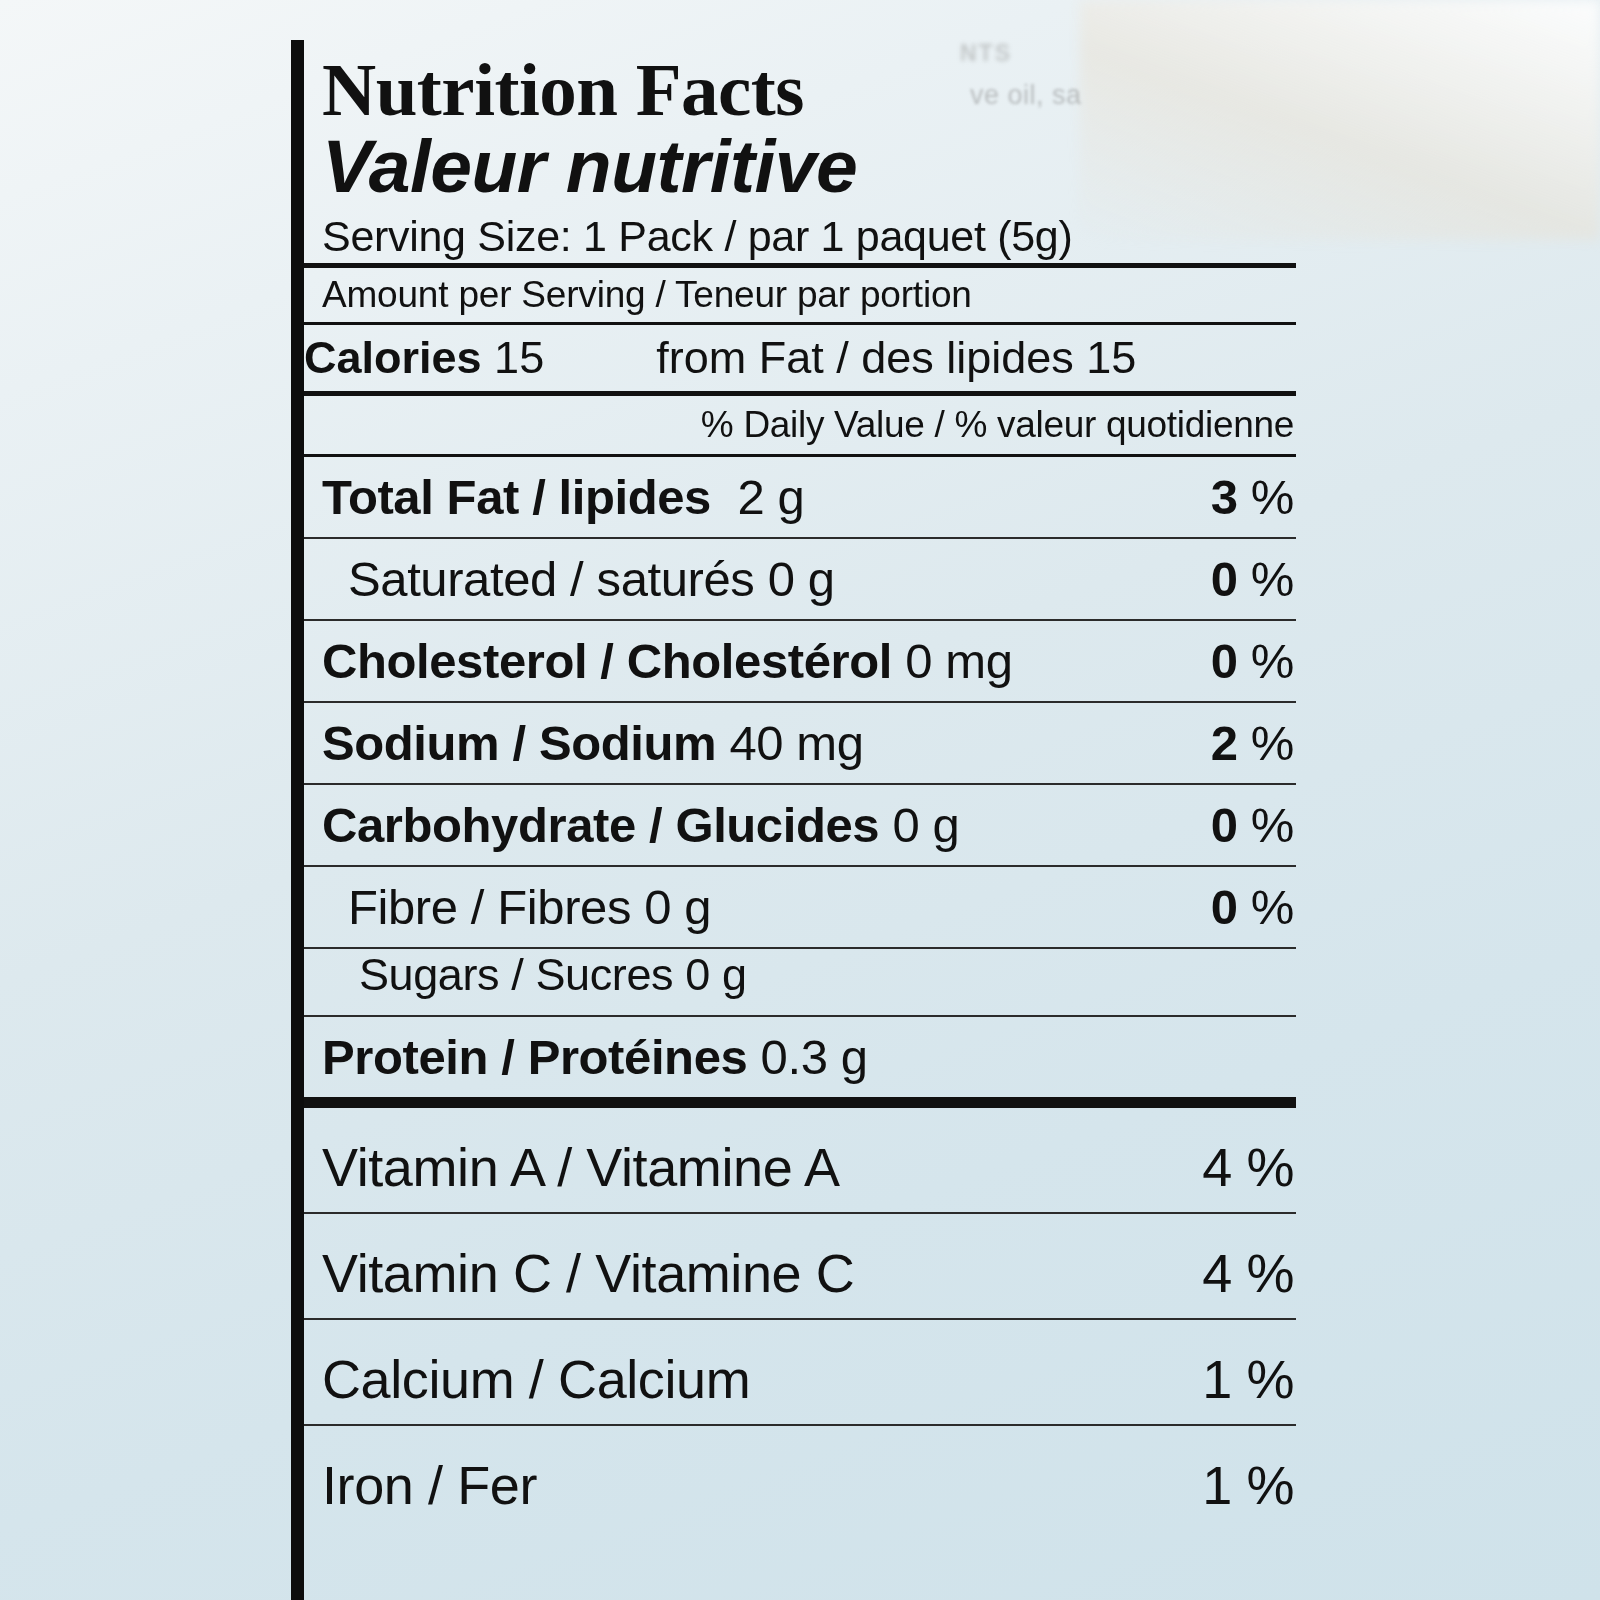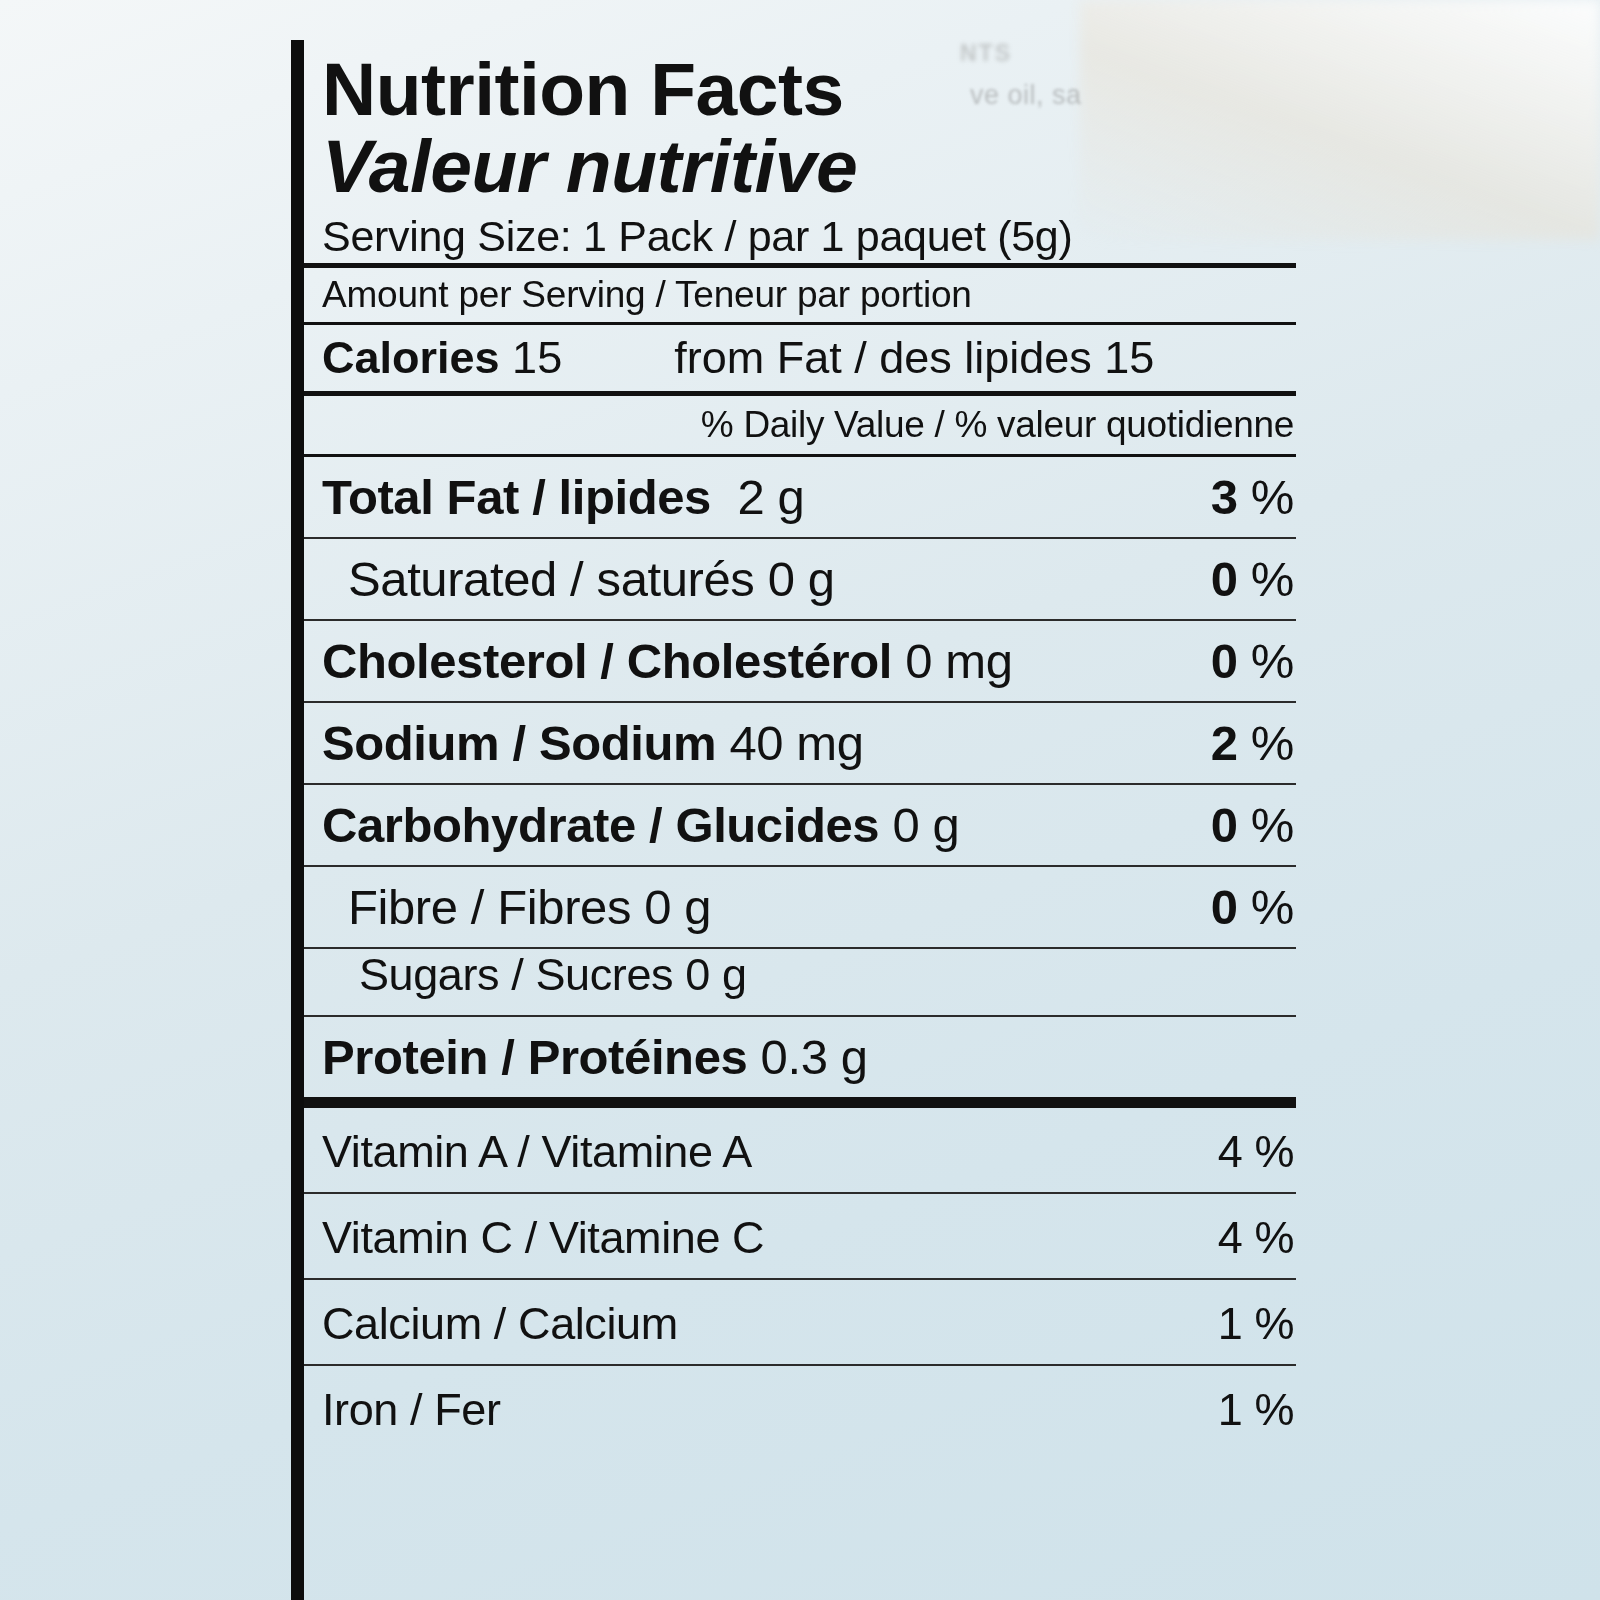--- a/index.html
+++ b/index.html
@@ -75,20 +75,21 @@
     width: 992px;
     color: #111111;
   }
 
   .title1 {
     font-size: 75px;
     font-weight: bold;
     letter-spacing: -0.5px;
     line-height: 1.0;
     margin: 0 0 2px 18px;
+    font-family: Liberation Serif, serif;
   }
   .title2 {
     font-size: 75px;
     font-weight: bold;
     font-style: italic;
     letter-spacing: -0.5px;
     line-height: 1.0;
     margin: 0 0 4px 18px;
   }
 
@@ -104,21 +105,20 @@
 
   .amount {
     font-size: 37px;
     margin: 6px 0 6px 18px;
     letter-spacing: -0.2px;
   }
 
   .cal-row {
     font-size: 45px;
     margin: 7px 0 7px 0;
-    padding-left: 18px;
     display: flex;
     align-items: baseline;
   }
   .cal-left { font-weight: bold; }
   .cal-left .val { font-weight: normal; }
   .cal-right { margin-left: 112px; }
 
   .dv-head {
     font-size: 37px;
     text-align: right;
@@ -143,22 +143,22 @@
   .subrow {
     font-size: 45px;
     padding: 0 2px 14px 55px;
     letter-spacing: -0.4px;
   }
 
   .vit {
     display: flex;
     align-items: baseline;
     justify-content: space-between;
-    font-size: 45px;
-    padding: 18px 2px 14px 18px;
+    font-size: 54px;
+    padding: 28px 2px 14px 18px;
     letter-spacing: -0.4px;
   }
   .vit .pct { white-space: nowrap; }
 </style>
 </head>
 <body>
 
 <div id="panel">
 
   <div id="bg-smudge"></div>

